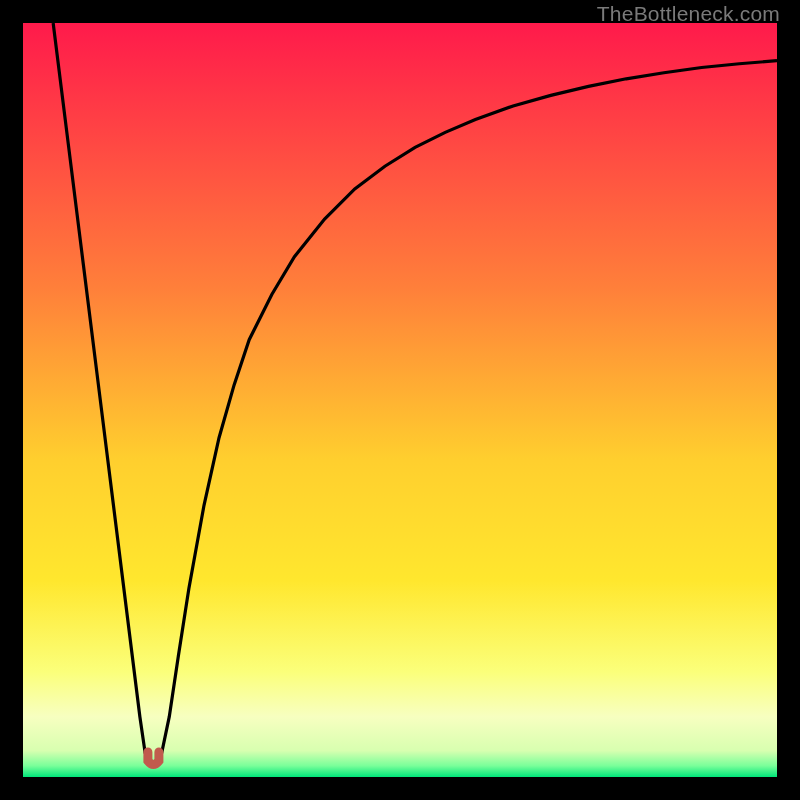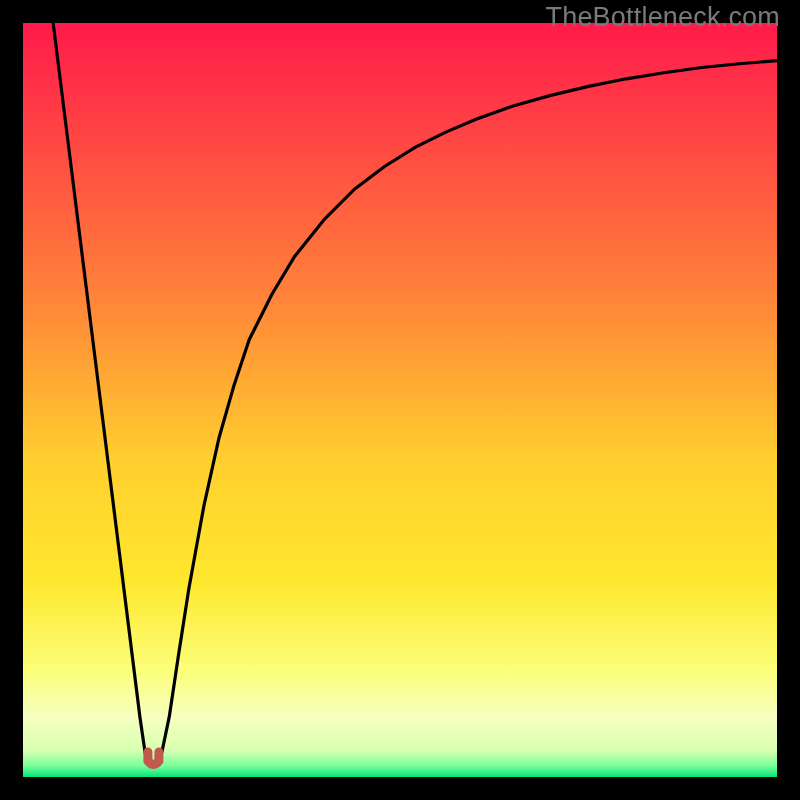--- a/index.html
+++ b/index.html
@@ -39,21 +39,21 @@
     left: 0;
     top: 0;
     width: 754px;
     height: 754px;
   }
   .watermark {
     position: absolute;
     top: 2px;
     right: 20px;
     color: #7a7a7a;
-    font-size: 27px;
+    font-size: 21px;
     font-weight: 500;
     letter-spacing: 0.2px;
   }
 </style>
 </head>
 <body>
 
 <div class="frame">
 
   <div class="plot-area">

